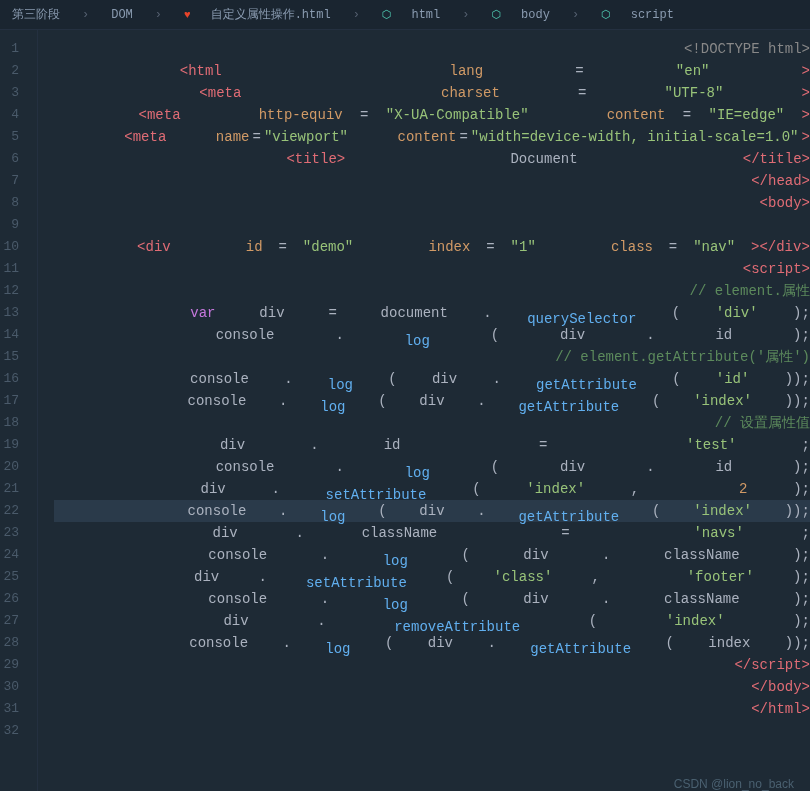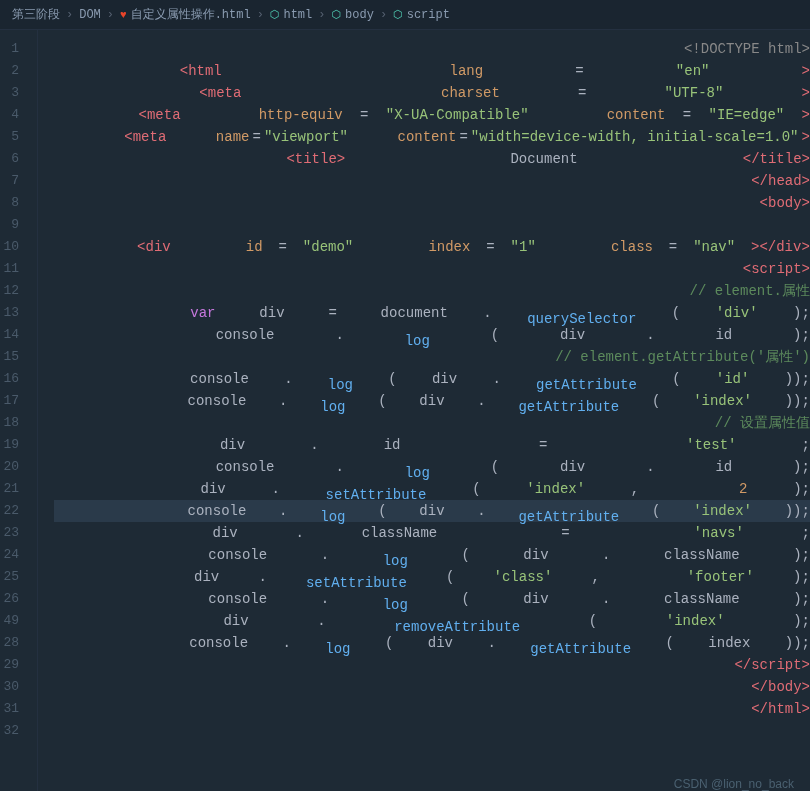--- a/index.html
+++ b/index.html
@@ -10,21 +10,21 @@
       color: #abb2bf;
       width: 810px;
       height: 791px;
       overflow: hidden;
     }
     .breadcrumb-bar {
       background-color: #1a2530;
       padding: 6px 12px;
       display: flex;
       align-items: center;
-      gap: 4px;
+      gap: 20px;
       font-size: 12px;
       color: #8a9bb0;
       border-bottom: 1px solid #243040;
       height: 30px;
     }
     .breadcrumb-bar span { color: #8a9bb0; }
     .breadcrumb-bar .sep { color: #556070; margin: 0 2px; }
     .breadcrumb-bar .icon-html { color: #e8442a; font-size: 11px; }
     .breadcrumb-bar .icon-tag { color: #4ec9b0; font-size: 11px; }
     .code-area {
@@ -127,21 +127,21 @@
       <div>17</div>
       <div>18</div>
       <div>19</div>
       <div>20</div>
     <div>21</div>
       <div>22</div>
       <div>23</div>
       <div>24</div>
       <div>25</div>
     <div>26</div>
-      <div>49</div>
+      <div>27</div>
       <div>28</div>
       <div>29</div>
       <div>30</div>
     <div>31</div>
       <div>32</div>
   </div>
 
   <div class="code-content">
 
     <div class="code-line">

